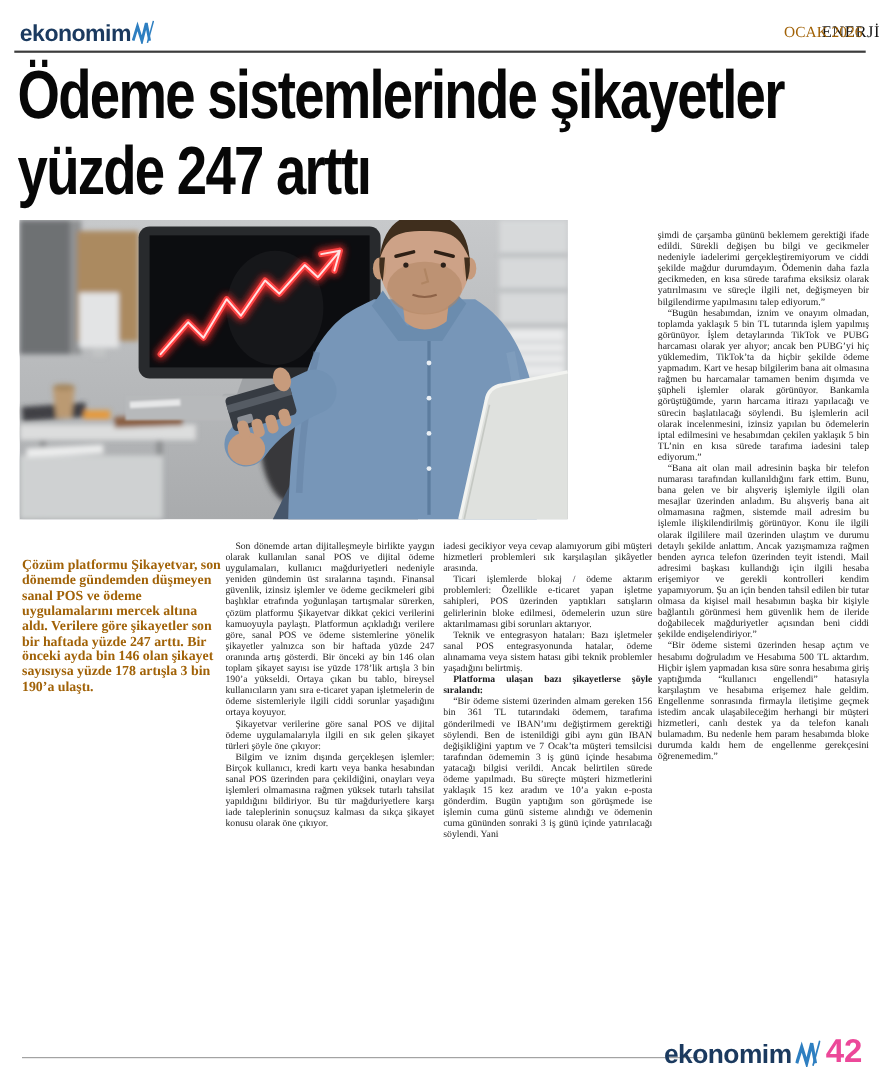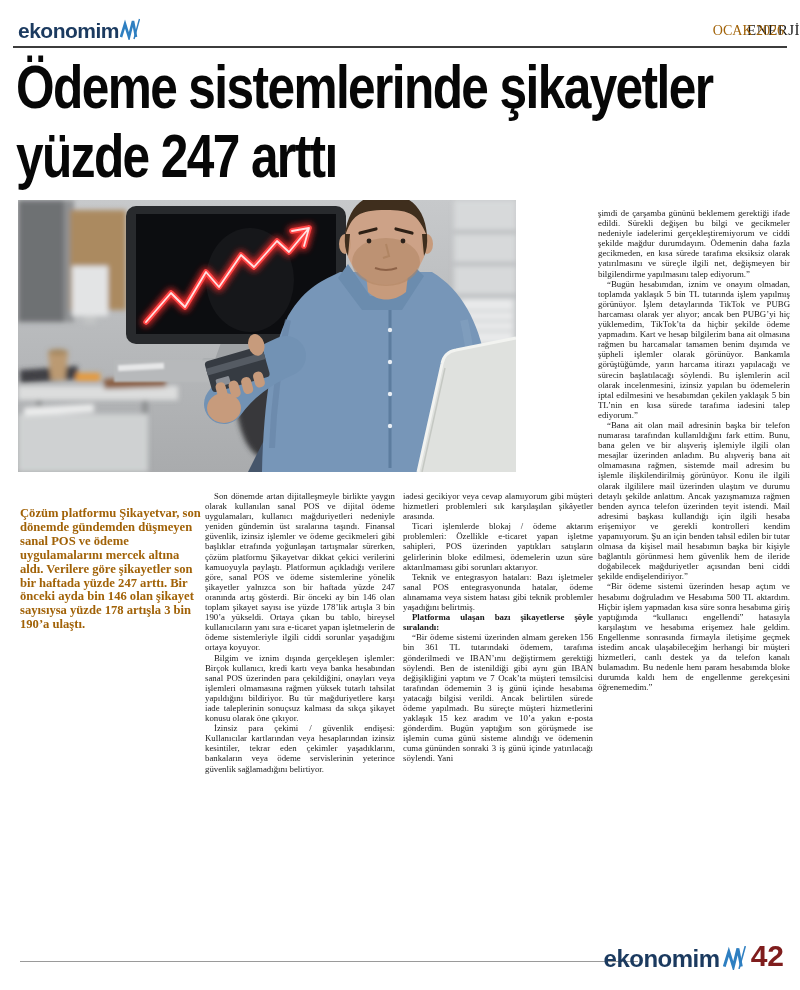--- a/index.html
+++ b/index.html
@@ -42,21 +42,21 @@
   .body-col p.cont{text-indent:0;}
   .body-col p.subhead{font-weight:bold;}
 
   
   .footer-rule{position:absolute;left:20px;top:961px;width:618px;height:1px;background:#9a9a9a;}
   .folio{position:absolute;right:16px;top:941px;display:flex;align-items:flex-end;gap:3px;}
   .folio .wordmark{font-family:"Liberation Sans",sans-serif;font-weight:bold;
       font-size:24px;letter-spacing:-0.5px;color:#1b3a5f;line-height:1;}
   .folio svg{display:block;margin-bottom:1px;}
   .page-number{font-family:"Liberation Sans",sans-serif;font-weight:bold;
-      font-size:30px;line-height:1;color:#7f1d1d;margin-left:2px;}
+      font-size:30px;line-height:1;color:#ec4899;margin-left:2px;}
 </style>
 </head>
 <body>
 
 <div class="page">
 
   <div class="masthead">
     <div class="brand">
       <span class="wordmark">ekonomim</span>
       <svg width="20" height="22" viewBox="0 0 20 22">
@@ -185,22 +185,22 @@
         <path d="M400,272 L424,164 Q426,152 438,150 L498,138" fill="none" stroke="#f2f3f0" stroke-width="3"></path>
         <path d="M404,272 L427,168" stroke="#c5c8c3" stroke-width="1.5"></path>
       </g>
     </svg>
   </div>
 
   <div class="standfirst">Çözüm platformu Şikayetvar, son dönemde gündemden düşmeyen sanal POS ve ödeme uygulamalarını mercek altına aldı. Verilere göre şikayetler son bir haftada yüzde 247 arttı. Bir önceki ayda bin 146 olan şikayet sayısıysa yüzde 178 artışla 3 bin 190’a ulaştı.</div>
 
   <div class="body-col col-1">
     <p>Son dönemde artan dijitalleşmeyle birlikte yaygın olarak kullanılan sanal POS ve dijital ödeme uygulamaları, kullanıcı mağduriyetleri nedeniyle yeniden gündemin üst sıralarına taşındı. Finansal güvenlik, izinsiz işlemler ve ödeme gecikmeleri gibi başlıklar etrafında yoğunlaşan tartışmalar sürerken, çözüm platformu Şikayetvar dikkat çekici verilerini kamuoyuyla paylaştı. Platformun açıkladığı verilere göre, sanal POS ve ödeme sistemlerine yönelik şikayetler yalnızca son bir haftada yüzde 247 oranında artış gösterdi. Bir önceki ay bin 146 olan toplam şikayet sayısı ise yüzde 178’lik artışla 3 bin 190’a yükseldi. Ortaya çıkan bu tablo, bireysel kullanıcıların yanı sıra e-ticaret yapan işletmelerin de ödeme sistemleriyle ilgili ciddi sorunlar yaşadığını ortaya koyuyor.</p>
+    <p>Şikayetvar verilerine göre sanal POS ve dijital ödeme uygulamalarıyla ilgili en sık gelen şikayet türleri şöyle öne çıkıyor:</p>
     <p>Bilgim ve iznim dışında gerçekleşen işlemler: Birçok kullanıcı, kredi kartı veya banka hesabından sanal POS üzerinden para çekildiğini, onayları veya işlemleri olmamasına rağmen yüksek tutarlı tahsilat yapıldığını bildiriyor. Bu tür mağduriyetlere karşı iade taleplerinin sonuçsuz kalması da sıkça şikayet konusu olarak öne çıkıyor.</p>
-    <p>İzinsiz para çekimi / güvenlik endişesi: Kullanıcılar kartlarından veya hesaplarından izinsiz kesintiler, tekrar eden çekimler yaşadıklarını, bankaların veya ödeme servislerinin yeterince güvenlik sağlamadığını belirtiyor.</p>
   </div>
 
   <div class="body-col col-2">
     <p class="cont">iadesi gecikiyor veya cevap alamıyorum gibi müşteri hizmetleri problemleri sık karşılaşılan şikâyetler arasında.</p>
     <p>Ticari işlemlerde blokaj / ödeme aktarım problemleri: Özellikle e-ticaret yapan işletme sahipleri, POS üzerinden yaptıkları satışların gelirlerinin bloke edilmesi, ödemelerin uzun süre aktarılmaması gibi sorunları aktarıyor.</p>
     <p>Teknik ve entegrasyon hataları: Bazı işletmeler sanal POS entegrasyonunda hatalar, ödeme alınamama veya sistem hatası gibi teknik problemler yaşadığını belirtmiş.</p>
     <p class="subhead">Platforma ulaşan bazı şikayetlerse şöyle sıralandı:</p>
     <p>“Bir ödeme sistemi üzerinden almam gereken 156 bin 361 TL tutarındaki ödemem, tarafıma gönderilmedi ve IBAN’ımı değiştirmem gerektiği söylendi. Ben de istenildiği gibi aynı gün IBAN değişikliğini yaptım ve 7 Ocak’ta müşteri temsilcisi tarafından ödememin 3 iş günü içinde hesabıma yatacağı bilgisi verildi. Ancak belirtilen sürede ödeme yapılmadı. Bu süreçte müşteri hizmetlerini yaklaşık 15 kez aradım ve 10’a yakın e-posta gönderdim. Bugün yaptığım son görüşmede ise işlemin cuma günü sisteme alındığı ve ödemenin cuma gününden sonraki 3 iş günü içinde yatırılacağı söylendi. Yani</p>
   </div>
 

